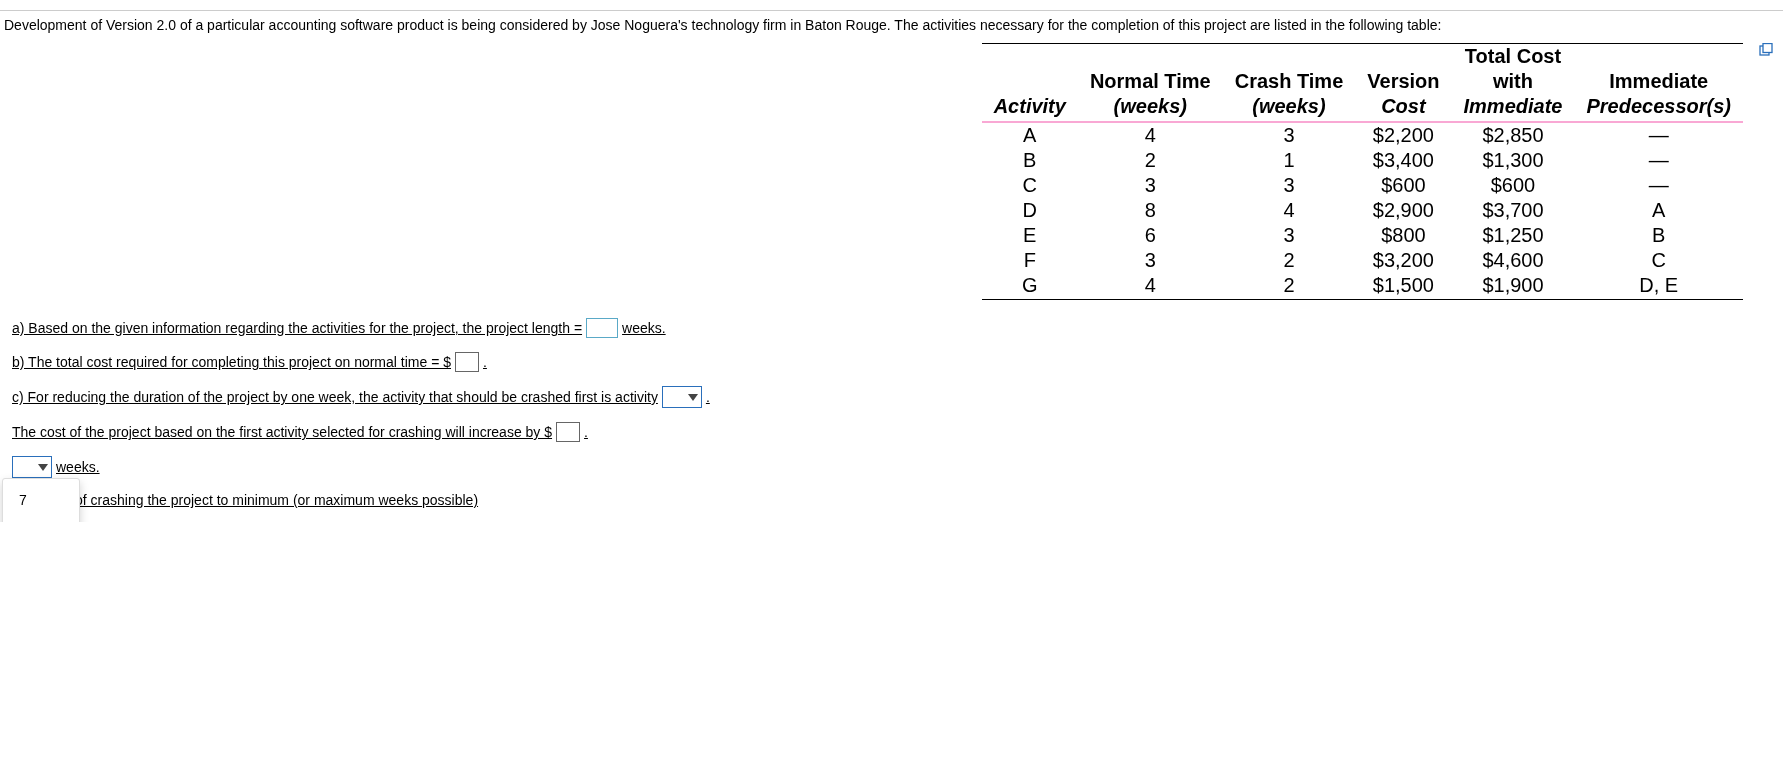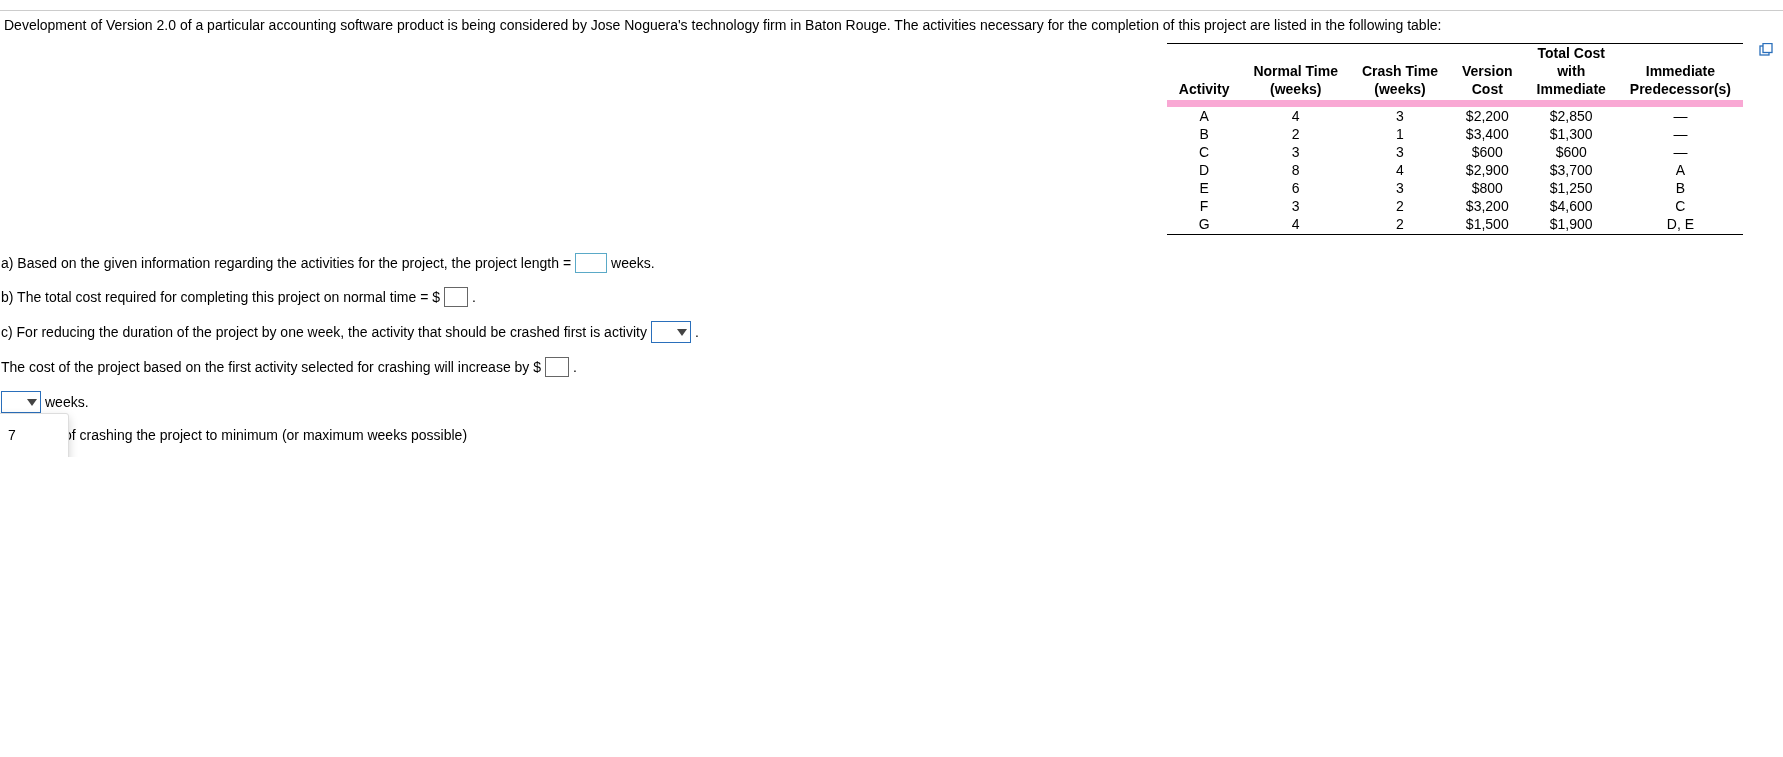--- a/index.html
+++ b/index.html
@@ -31,29 +31,30 @@
     }
     .left-col { flex: 1; }
     .right-col { padding-left: 40px; padding-right: 40px; }
     .data-table {
       border-collapse: collapse;
       margin-top: 2px;
     }
     .data-table th, .data-table td {
       padding: 1px 12px;
       text-align: center;
-      font-size: 14px;
+      font-size: 20px;
       white-space: nowrap;
     }
     .data-table thead tr:first-child th { border-top: 1px solid #000; }
-    .data-table thead tr:last-child th { border-bottom: 7px solid #f9a8d4; padding-bottom: 3px; }
+    .data-table thead tr:last-child th { border-bottom: 2px solid #f9a8d4; padding-bottom: 3px; font-style: italic; }
     .data-table tbody tr:last-child td { border-bottom: 1px solid #000; padding-bottom: 2px; }
     .data-table th { font-weight: bold; }
     .questions {
-      padding: 4px 0 0 1px;
+      padding: 4px 0 0 12px;
+      text-decoration: underline;
     }
     .q-line {
       margin: 14px 0;
       display: flex;
       align-items: center;
       flex-wrap: wrap;
       gap: 4px;
     }
     .input-box {
       width: 32px;

